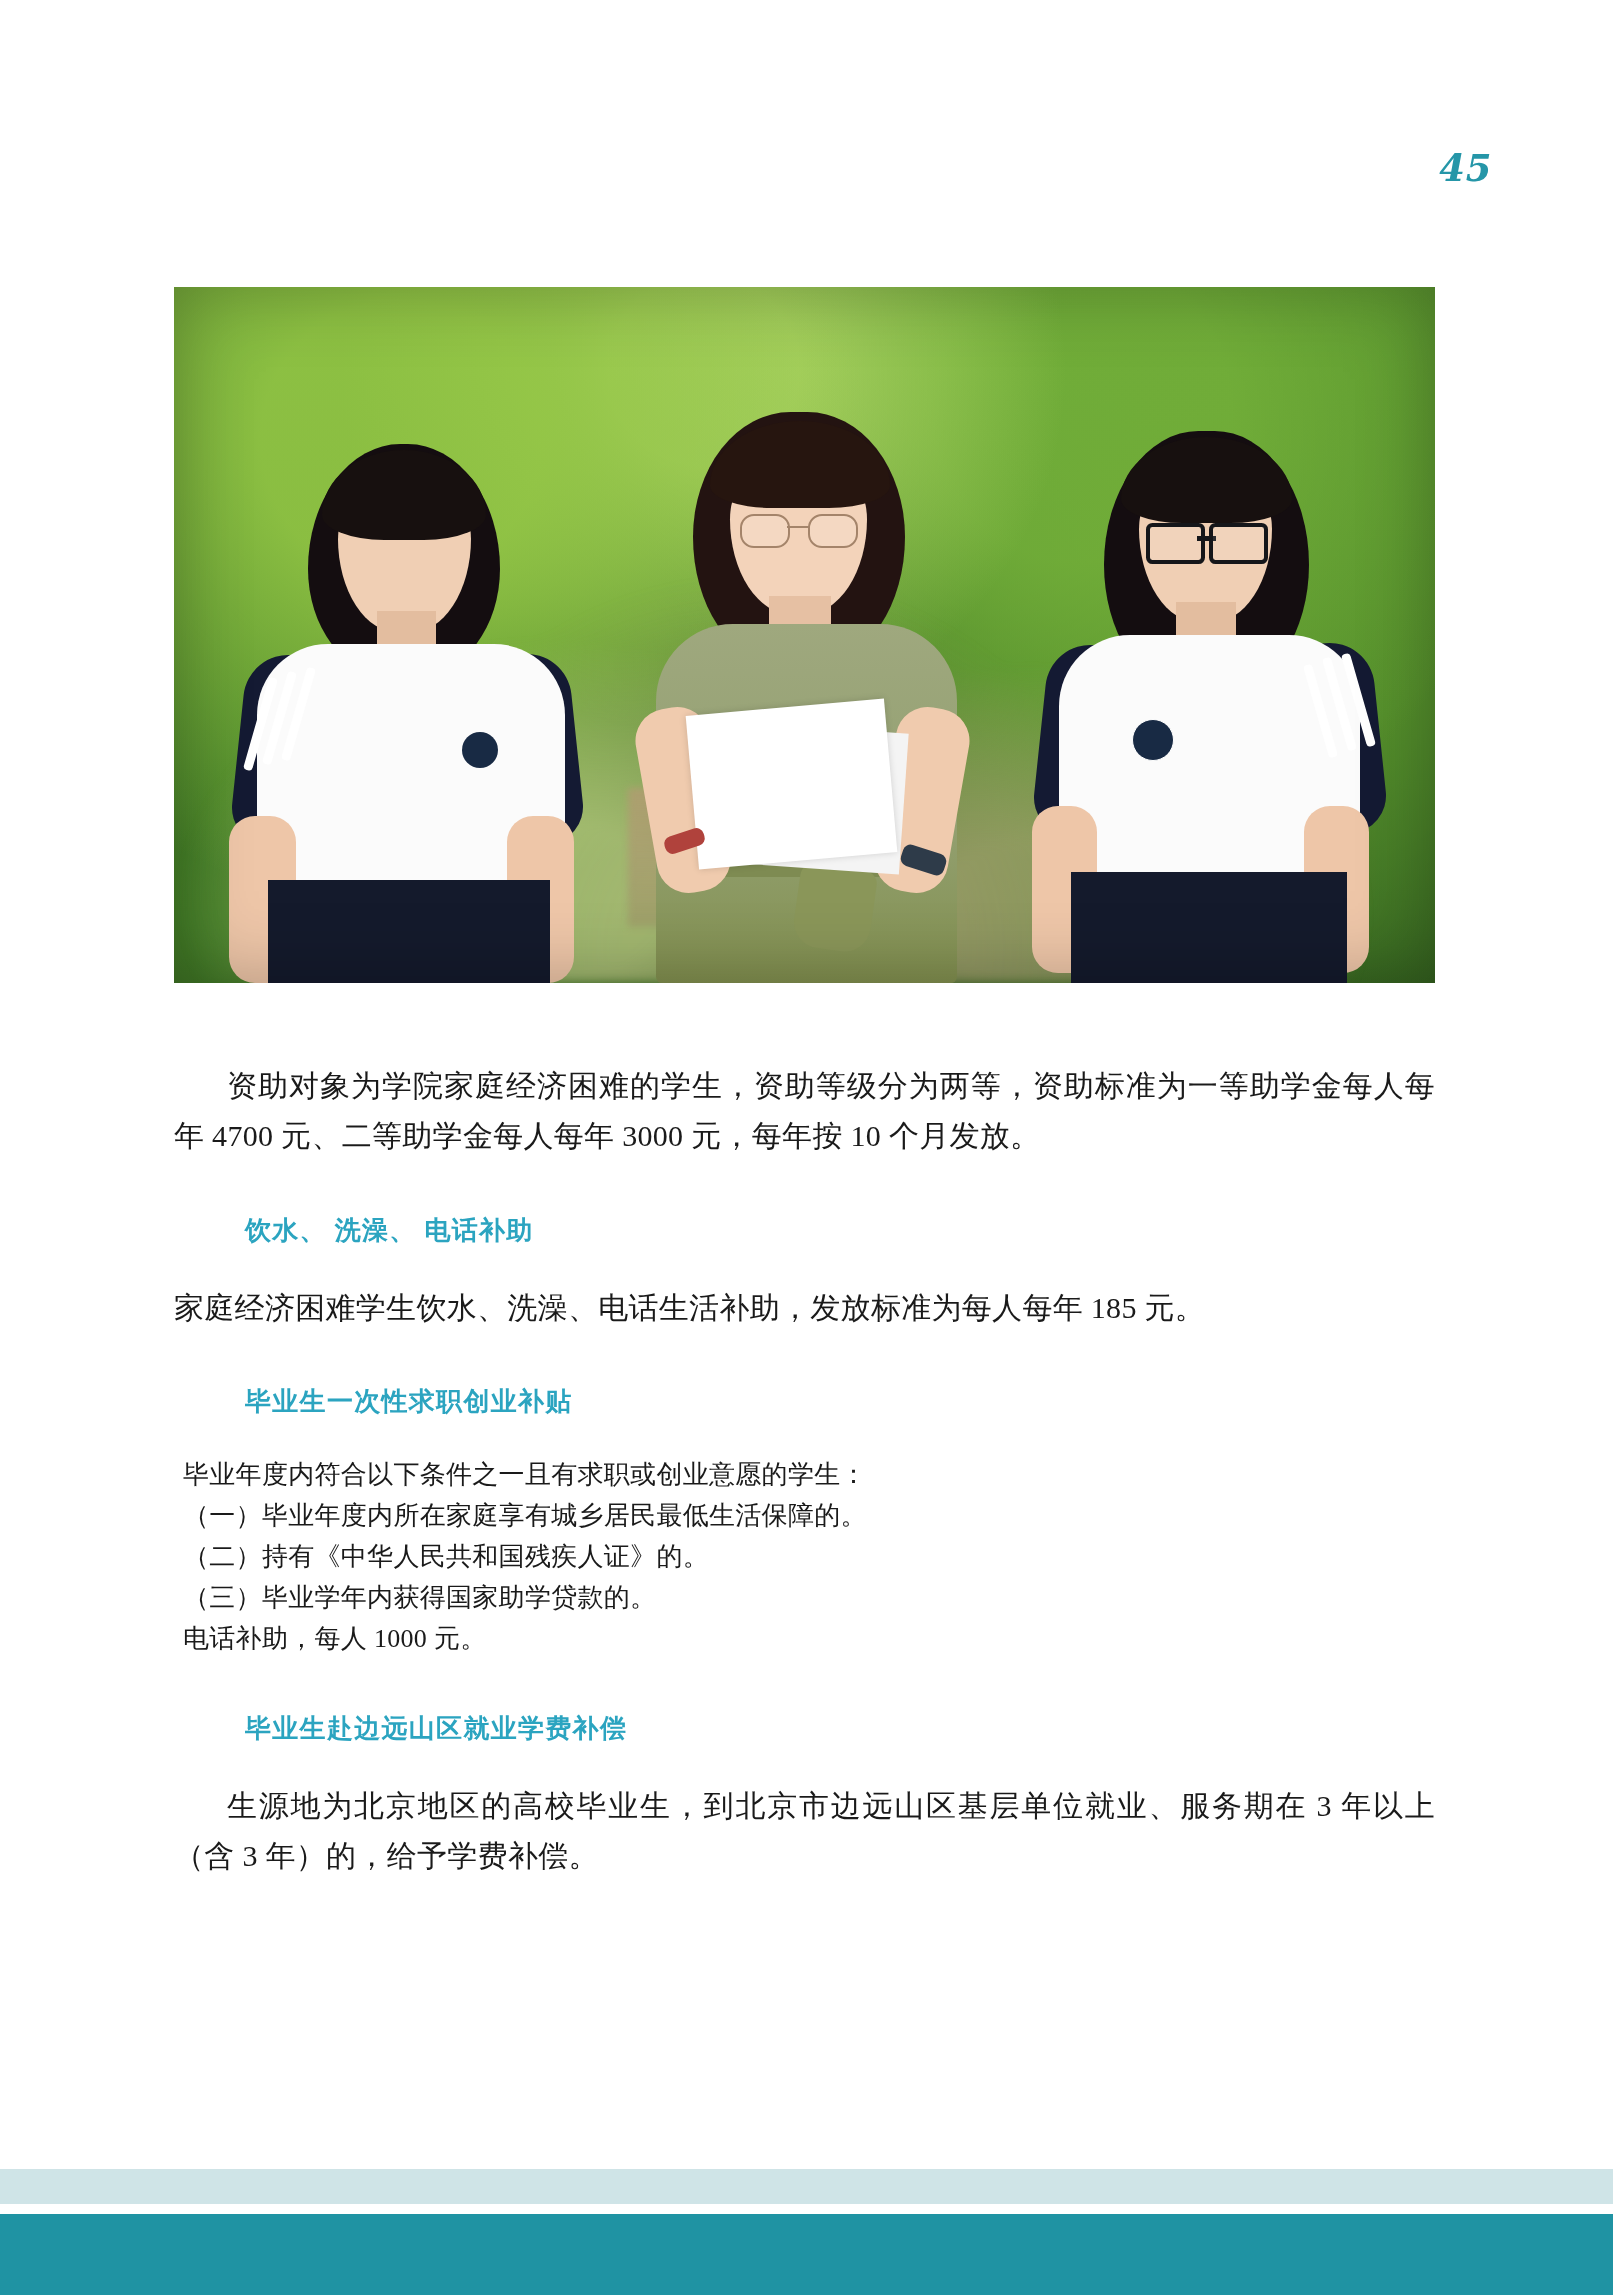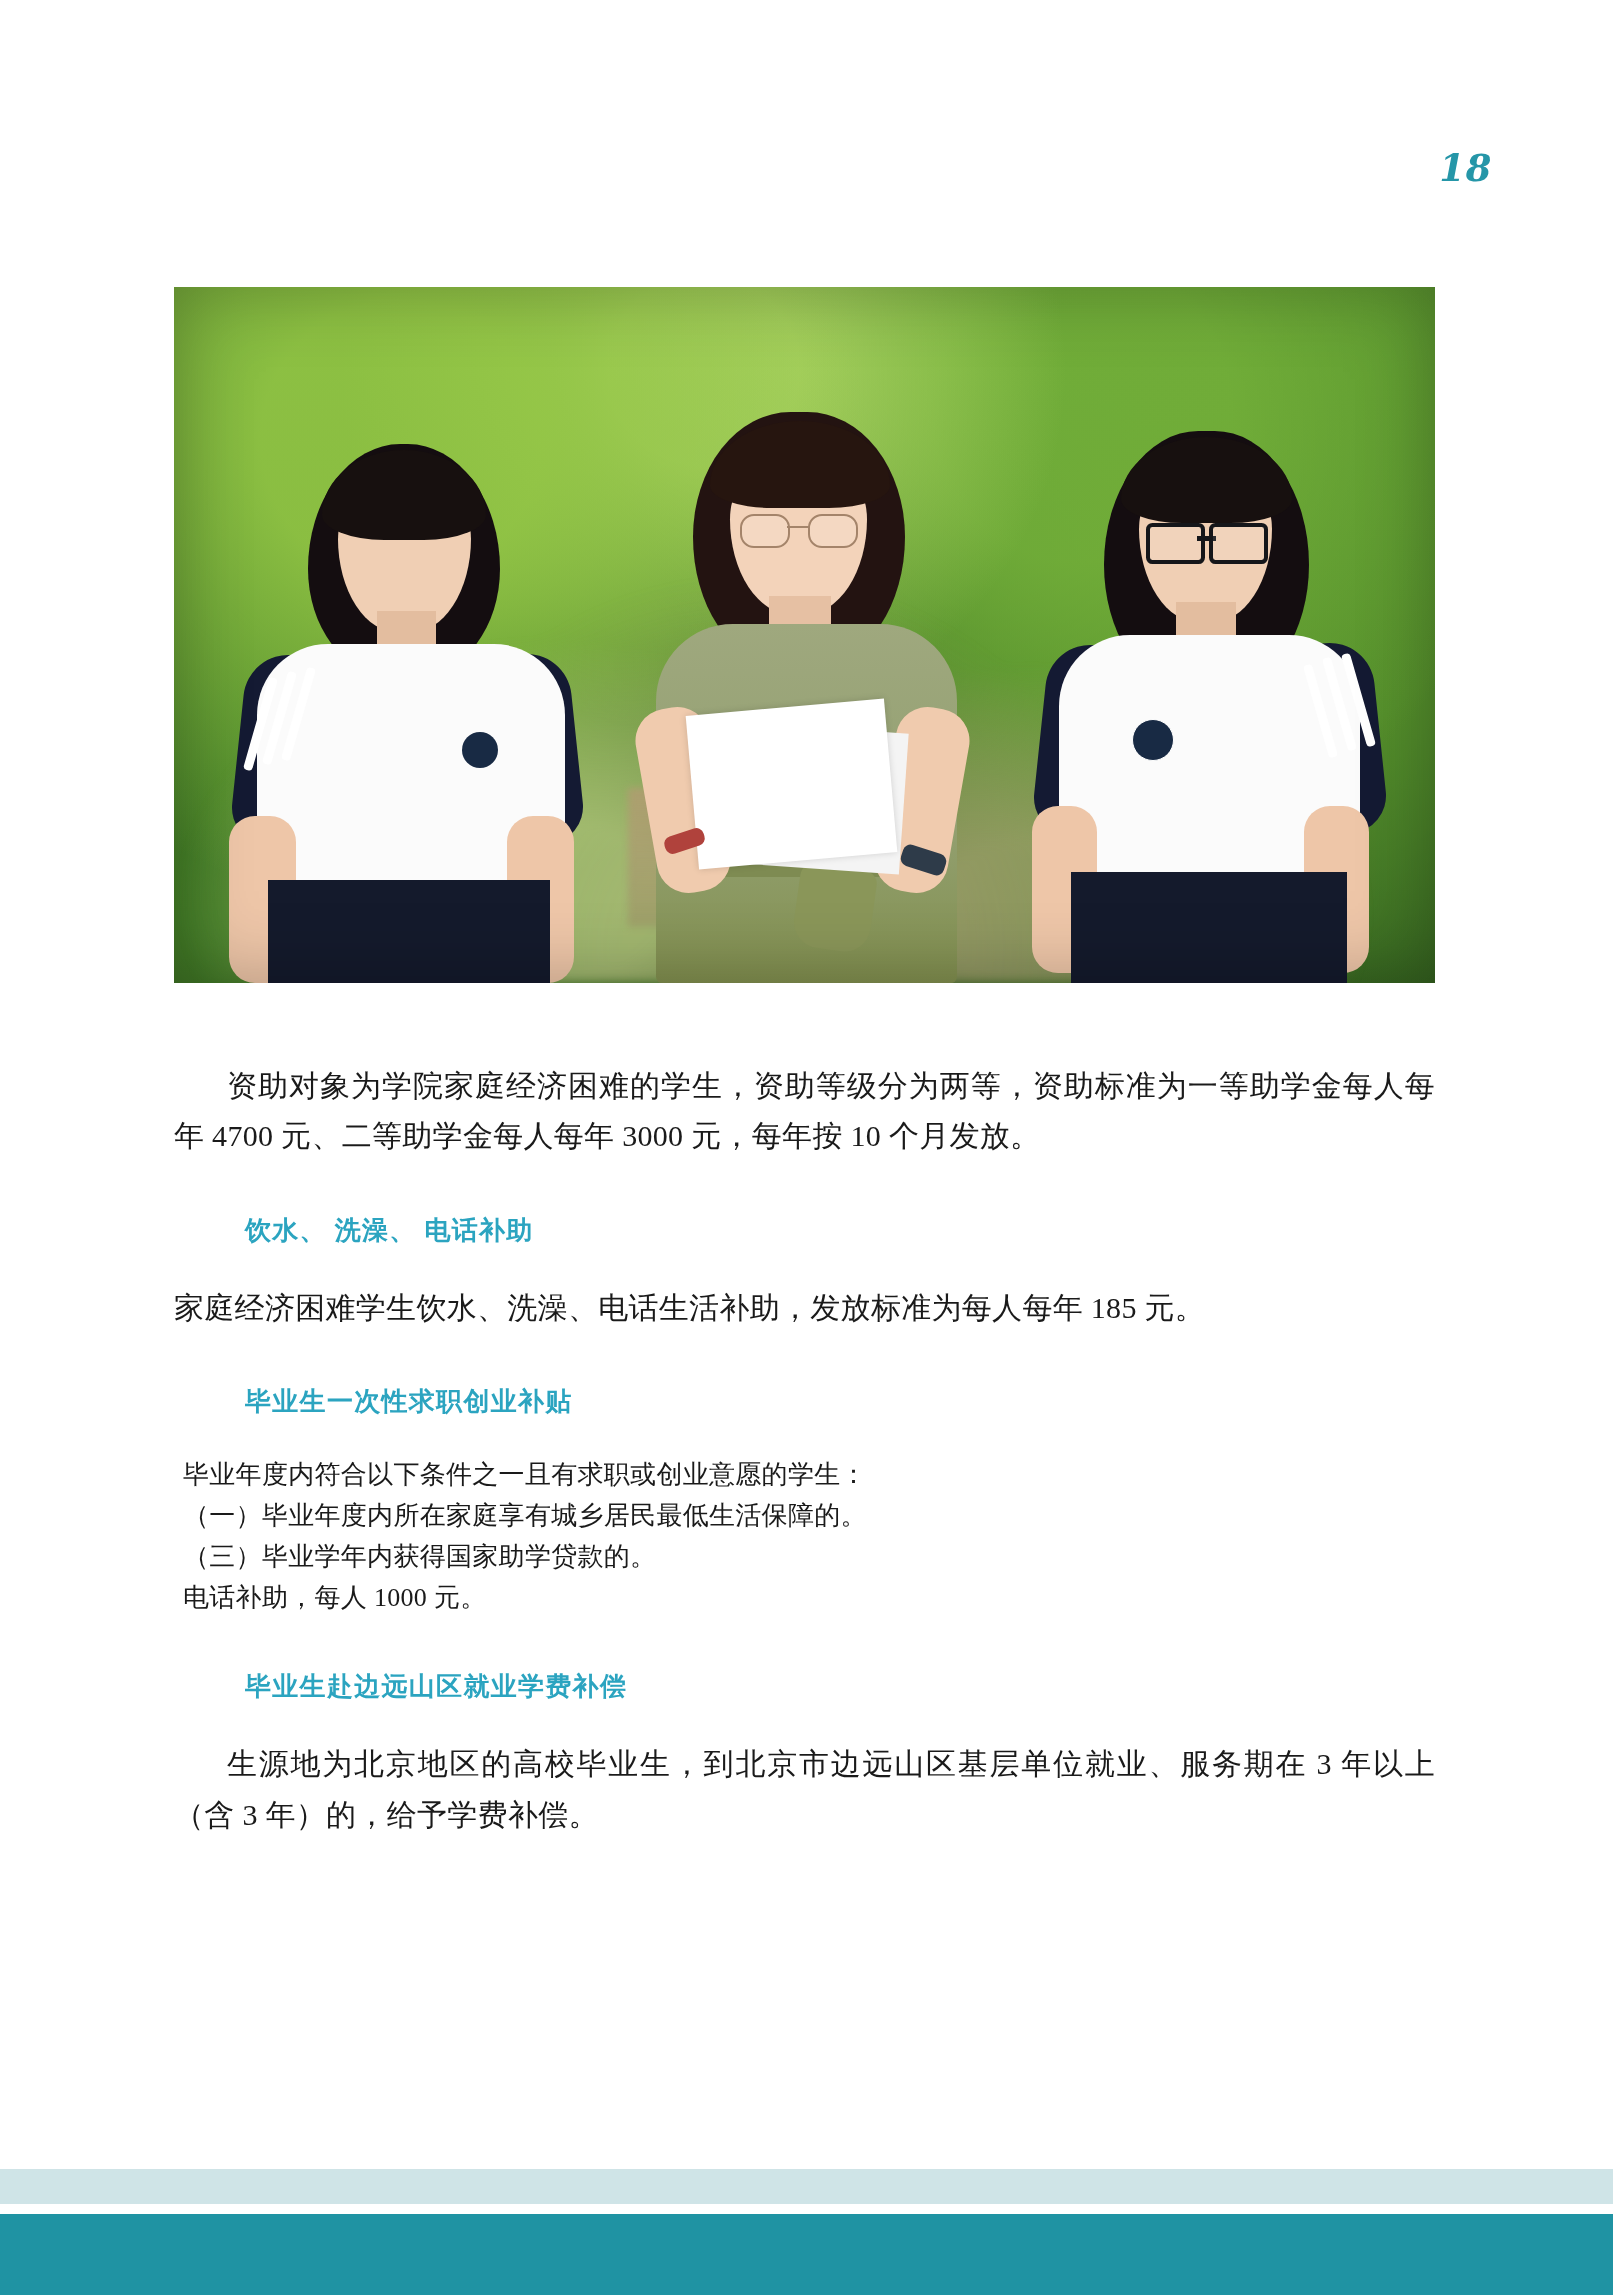--- a/index.html
+++ b/index.html
@@ -314,21 +314,21 @@
     position: absolute;
     left: 0; right: 0;
     top: 2214px;
     height: 81px;
     background: #1f93a3;
   }
 </style>
 </head>
 <body>
 
-<div class="page-number">18</div>
+<div class="page-number">45</div>
 
 <div class="photo-frame">
   <div class="photo-bg"></div>
   <div class="photo-bg2"></div>
   <div class="building"></div>
 
   <div class="person p-left">
     <div class="hair-back"></div>
     <div class="face"></div>
     <div class="hair-front"></div>
@@ -401,20 +401,21 @@
   <h2 class="heading">饮水、 洗澡、 电话补助</h2>
   <div class="gap-after-heading"></div>
   <p class="para">家庭经济困难学生饮水、洗澡、电话生活补助，发放标准为每人每年 185 元。</p>
 
   <div class="gap-between"></div>
 
   <h2 class="heading">毕业生一次性求职创业补贴</h2>
   <div class="gap-after-heading"></div>
   <p class="list-line">毕业年度内符合以下条件之一且有求职或创业意愿的学生：</p>
   <p class="list-line">（一）毕业年度内所在家庭享有城乡居民最低生活保障的。</p>
+  <p class="list-line">（二）持有《中华人民共和国残疾人证》的。</p>
   <p class="list-line">（三）毕业学年内获得国家助学贷款的。</p>
   <p class="list-line">电话补助，每人 1000 元。</p>
 
   <div class="gap-between"></div>
 
   <h2 class="heading">毕业生赴边远山区就业学费补偿</h2>
   <div class="gap-after-heading"></div>
   <p class="para indent">生源地为北京地区的高校毕业生，到北京市边远山区基层单位就业、服务期在 3 年以上（含 3 年）的，给予学费补偿。</p>
 
 </div>

